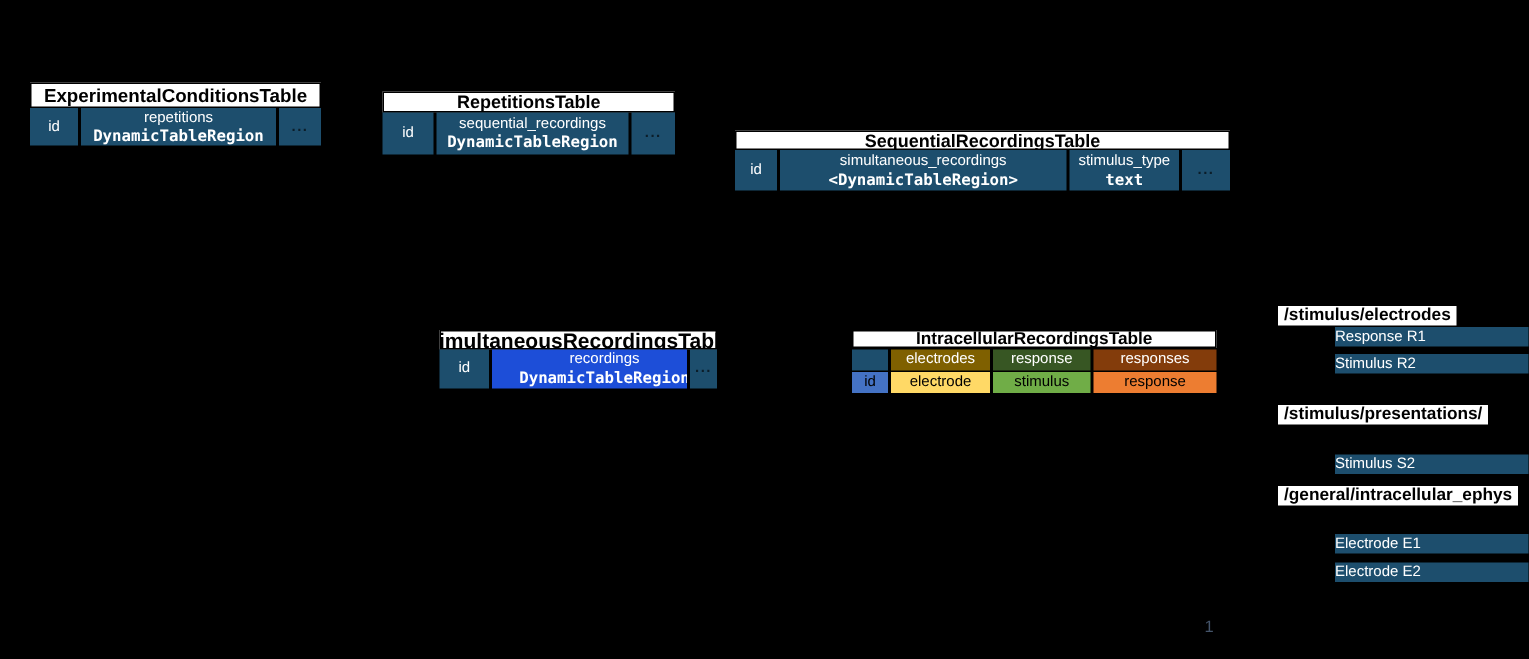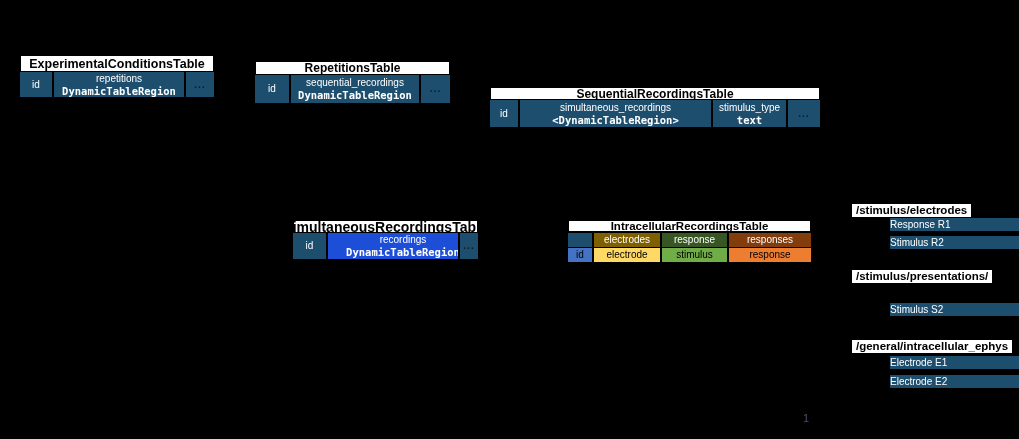--- a/index.html
+++ b/index.html
@@ -147,19 +147,19 @@
     </div>
   </div>
 
   <div class="group-label" style="left:839px;top:204px;">/stimulus/electrodes</div>
   <div class="group-box" style="left: 877px; top: 218px; background: rgb(29, 78, 109);">Response R1</div>
   <div class="group-box" style="left: 877px; top: 236px; background: rgb(29, 78, 109);">Stimulus R2</div>
 
   <div class="group-label" style="left:839px;top:270px;">/stimulus/presentations/</div>
   <div class="group-box" style="left: 877px; top: 303px; background: rgb(29, 78, 109);">Stimulus S2</div>
 
-  <div class="group-label" style="left:839px;top:340px;">/general/intracellular_ephys</div>
+  <div class="group-label" style="left:839px;top:324px;">/general/intracellular_ephys</div>
   <div class="group-box" style="left: 877px; top: 356px; background: rgb(29, 78, 109);">Electrode E1</div>
   <div class="group-box" style="left: 877px; top: 375px; background: rgb(29, 78, 109);">Electrode E2</div>
 
   <div class="page-number">1</div>
 
 </div>
 
 </body></html>

